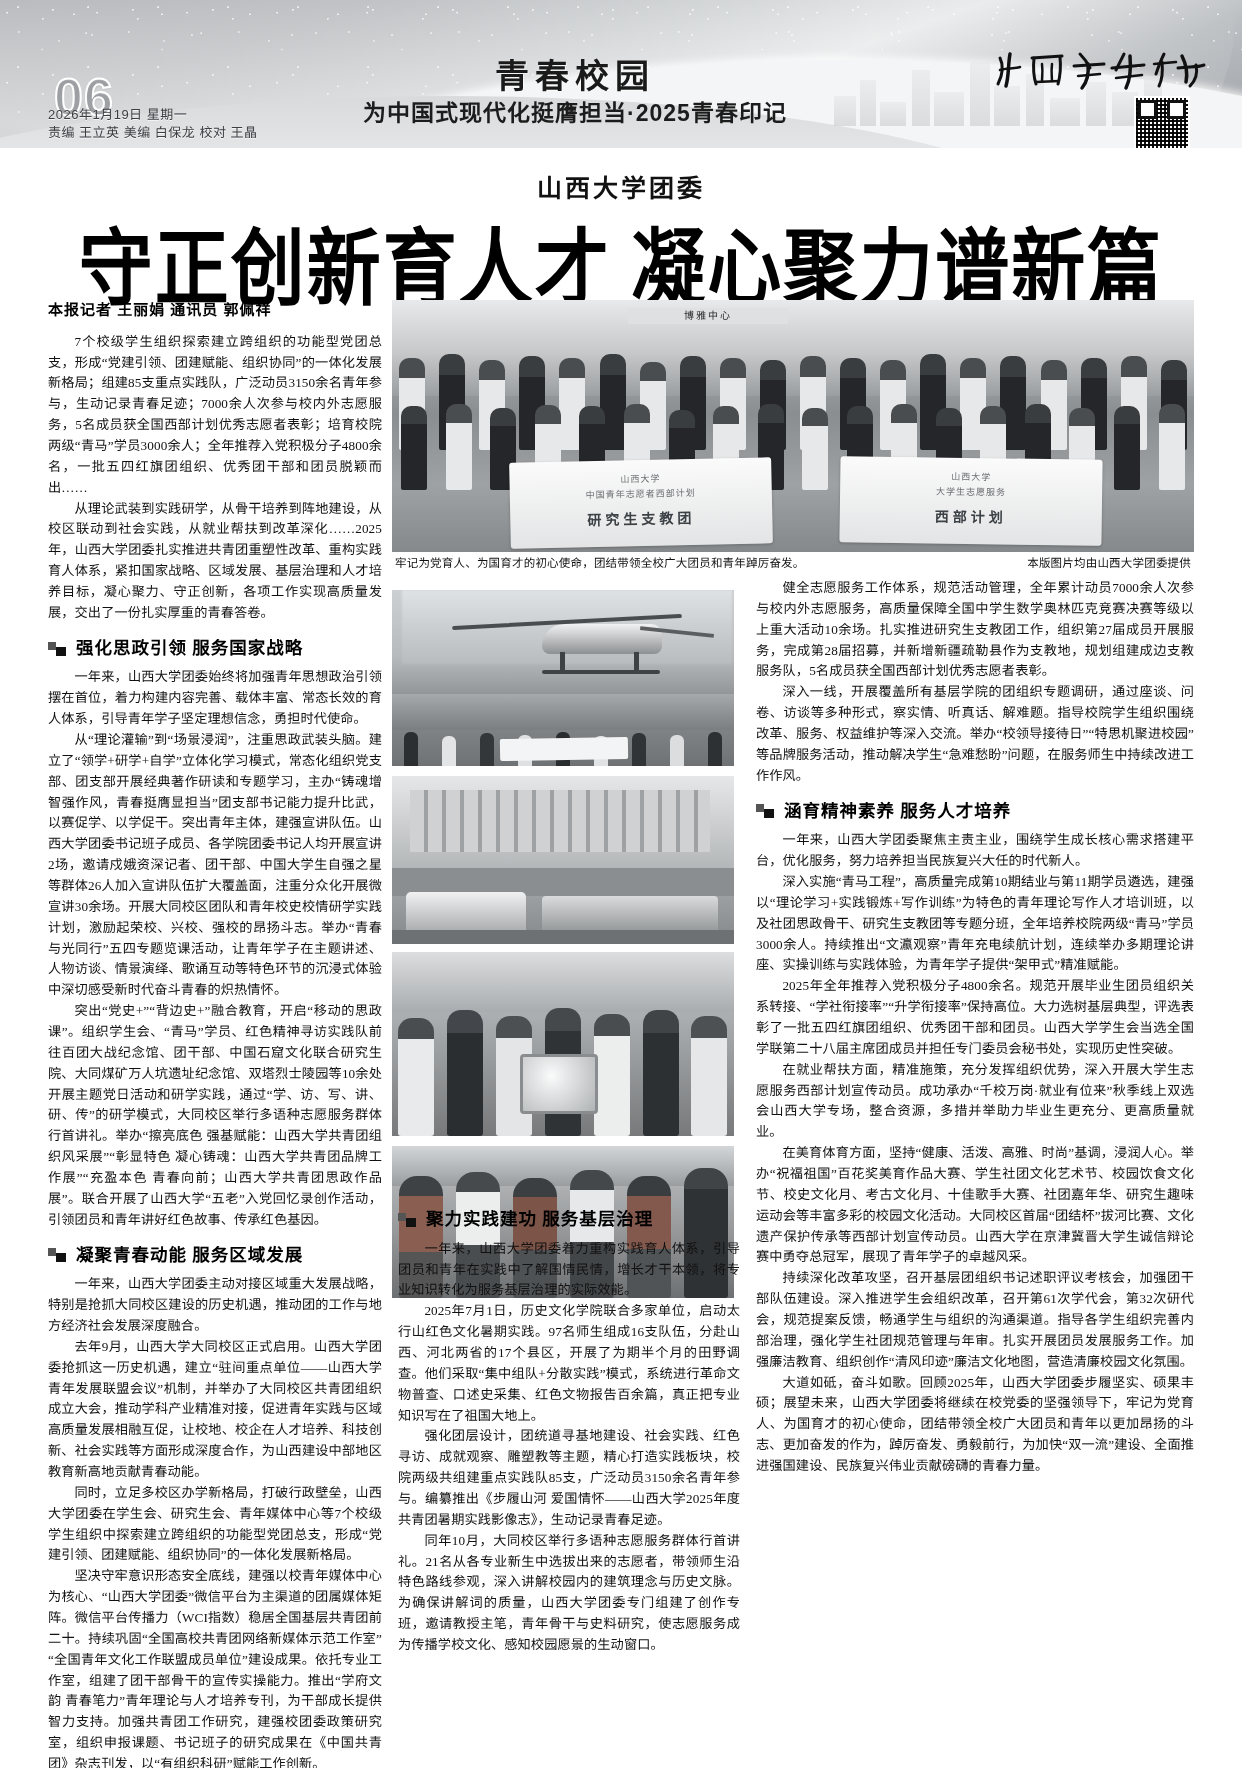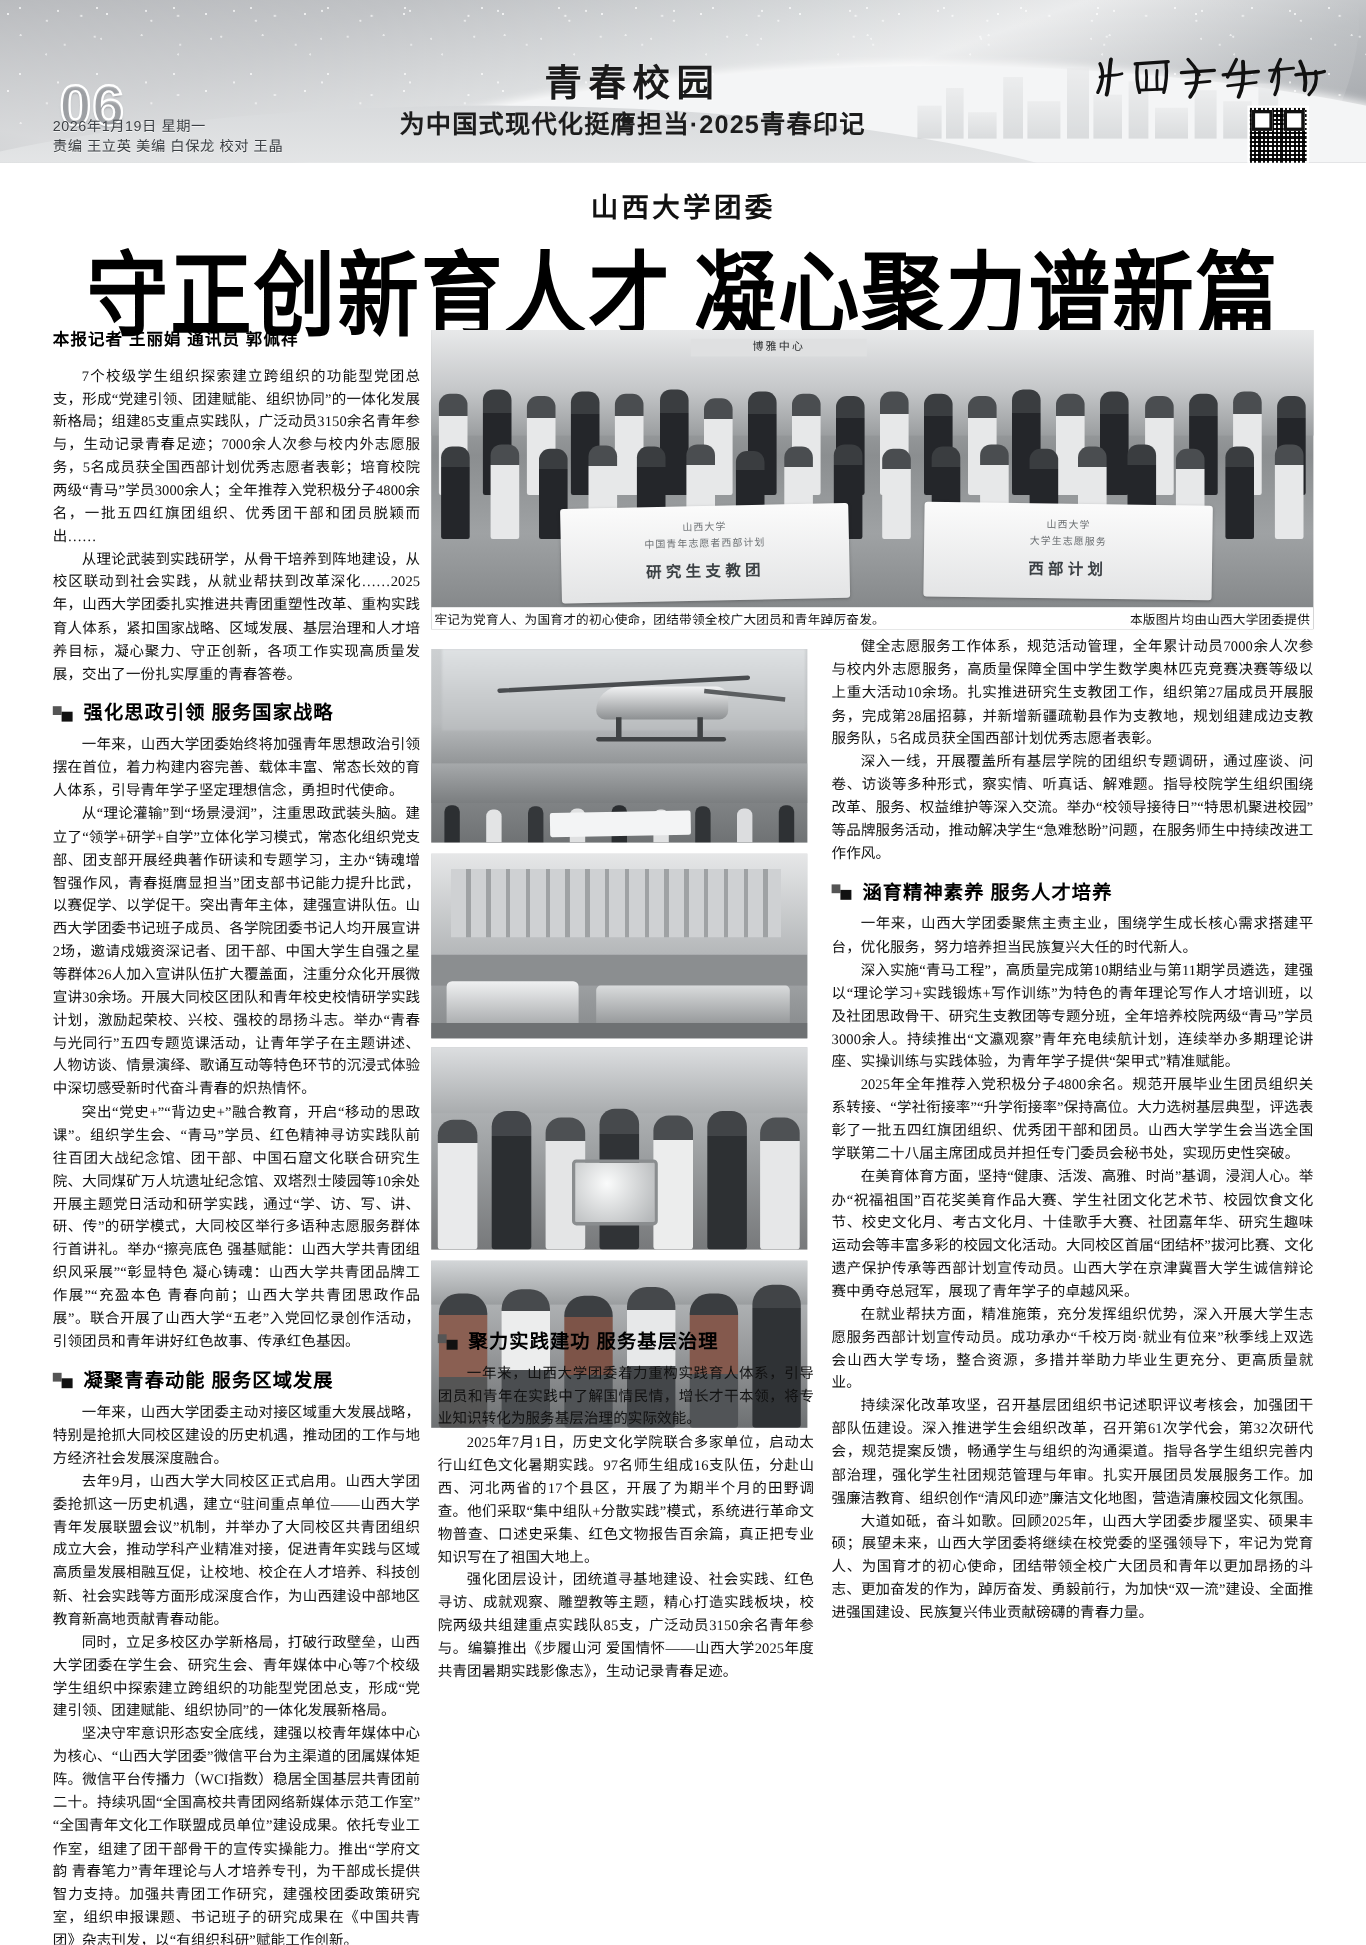--- a/index.html
+++ b/index.html
@@ -547,33 +547,34 @@
   <div class="sec-head" style="margin-top:0">
     <span class="sec-mark">
         <s1></s1>
         <s2></s2>
       </span>
     <span>聚力实践建功 服务基层治理</span>
   </div>
   <p class="body">一年来，山西大学团委着力重构实践育人体系，引导团员和青年在实践中了解国情民情，增长才干本领，将专业知识转化为服务基层治理的实际效能。</p>
   <p class="body">2025年7月1日，历史文化学院联合多家单位，启动太行山红色文化暑期实践。97名师生组成16支队伍，分赴山西、河北两省的17个县区，开展了为期半个月的田野调查。他们采取“集中组队+分散实践”模式，系统进行革命文物普查、口述史采集、红色文物报告百余篇，真正把专业知识写在了祖国大地上。</p>
   <p class="body">强化团层设计，团统道寻基地建设、社会实践、红色寻访、成就观察、雕塑教等主题，精心打造实践板块，校院两级共组建重点实践队85支，广泛动员3150余名青年参与。编纂推出《步履山河 爱国情怀——山西大学2025年度共青团暑期实践影像志》，生动记录青春足迹。</p>
+  <p class="body">同年10月，大同校区举行多语种志愿服务群体行首讲礼。21名从各专业新生中选拔出来的志愿者，带领师生沿特色路线参观，深入讲解校园内的建筑理念与历史文脉。为确保讲解词的质量，山西大学团委专门组建了创作专班，邀请教授主笔，青年骨干与史料研究，使志愿服务成为传播学校文化、感知校园愿景的生动窗口。</p>
 </div>
 
 <div class="col col-3">
   <p class="body">健全志愿服务工作体系，规范活动管理，全年累计动员7000余人次参与校内外志愿服务，高质量保障全国中学生数学奥林匹克竞赛决赛等级以上重大活动10余场。扎实推进研究生支教团工作，组织第27届成员开展服务，完成第28届招募，并新增新疆疏勒县作为支教地，规划组建成边支教服务队，5名成员获全国西部计划优秀志愿者表彰。</p>
   <p class="body">深入一线，开展覆盖所有基层学院的团组织专题调研，通过座谈、问卷、访谈等多种形式，察实情、听真话、解难题。指导校院学生组织围绕改革、服务、权益维护等深入交流。举办“校领导接待日”“特思机聚进校园”等品牌服务活动，推动解决学生“急难愁盼”问题，在服务师生中持续改进工作作风。</p>
 
   <div class="sec-head">
     <span class="sec-mark">
         <s1></s1>
         <s2></s2>
       </span>
     <span>涵育精神素养 服务人才培养</span>
   </div>
   <p class="body">一年来，山西大学团委聚焦主责主业，围绕学生成长核心需求搭建平台，优化服务，努力培养担当民族复兴大任的时代新人。</p>
   <p class="body">深入实施“青马工程”，高质量完成第10期结业与第11期学员遴选，建强以“理论学习+实践锻炼+写作训练”为特色的青年理论写作人才培训班，以及社团思政骨干、研究生支教团等专题分班，全年培养校院两级“青马”学员3000余人。持续推出“文瀛观察”青年充电续航计划，连续举办多期理论讲座、实操训练与实践体验，为青年学子提供“架甲式”精准赋能。</p>
   <p class="body">2025年全年推荐入党积极分子4800余名。规范开展毕业生团员组织关系转接、“学社衔接率”“升学衔接率”保持高位。大力选树基层典型，评选表彰了一批五四红旗团组织、优秀团干部和团员。山西大学学生会当选全国学联第二十八届主席团成员并担任专门委员会秘书处，实现历史性突破。</p>
+  <p class="body">在就业帮扶方面，精准施策，充分发挥组织优势，深入开展大学生志愿服务西部计划宣传动员。成功承办“千校万岗·就业有位来”秋季线上双选会山西大学专场，整合资源，多措并举助力毕业生更充分、更高质量就业。</p>
   <p class="body">在美育体育方面，坚持“健康、活泼、高雅、时尚”基调，浸润人心。举办“祝福祖国”百花奖美育作品大赛、学生社团文化艺术节、校园饮食文化节、校史文化月、考古文化月、十佳歌手大赛、社团嘉年华、研究生趣味运动会等丰富多彩的校园文化活动。大同校区首届“团结杯”拔河比赛、文化遗产保护传承等西部计划宣传动员。山西大学在京津冀晋大学生诚信辩论赛中勇夺总冠军，展现了青年学子的卓越风采。</p>
-  <p class="body">在就业帮扶方面，精准施策，充分发挥组织优势，深入开展大学生志愿服务西部计划宣传动员。成功承办“千校万岗·就业有位来”秋季线上双选会山西大学专场，整合资源，多措并举助力毕业生更充分、更高质量就业。</p>
   <p class="body">持续深化改革攻坚，召开基层团组织书记述职评议考核会，加强团干部队伍建设。深入推进学生会组织改革，召开第61次学代会，第32次研代会，规范提案反馈，畅通学生与组织的沟通渠道。指导各学生组织完善内部治理，强化学生社团规范管理与年审。扎实开展团员发展服务工作。加强廉洁教育、组织创作“清风印迹”廉洁文化地图，营造清廉校园文化氛围。</p>
   <p class="body">大道如砥，奋斗如歌。回顾2025年，山西大学团委步履坚实、硕果丰硕；展望未来，山西大学团委将继续在校党委的坚强领导下，牢记为党育人、为国育才的初心使命，团结带领全校广大团员和青年以更加昂扬的斗志、更加奋发的作为，踔厉奋发、勇毅前行，为加快“双一流”建设、全面推进强国建设、民族复兴伟业贡献磅礴的青春力量。</p>
 </div>
 
 </body></html>

